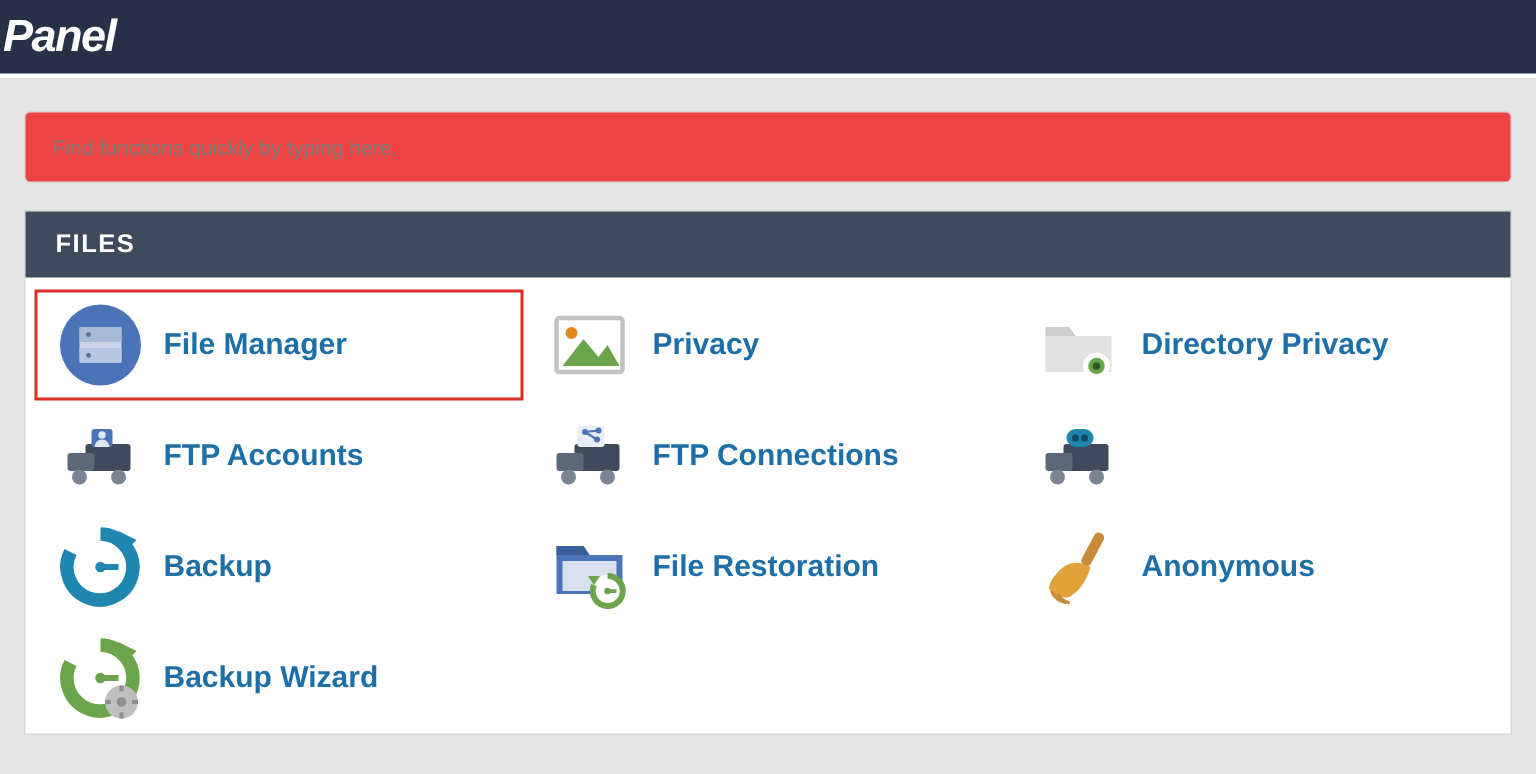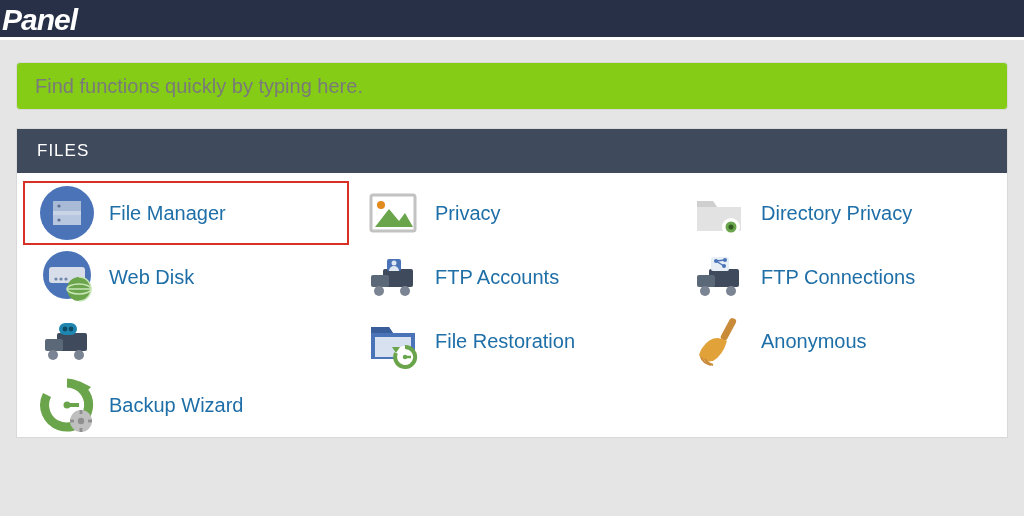--- a/index.html
+++ b/index.html
@@ -1,26 +1,26 @@
 <!DOCTYPE html>
 <html><head>
 <meta charset="utf-8">
 <style>
   * { box-sizing: border-box; margin: 0; padding: 0; }
   html, body { width: 1024px; height: 516px; overflow: hidden; font-family: Arial, Helvetica, sans-serif; background: #e5e5e5; }
-  .top-bar { height: 40px; background: #283048; display: flex; align-items: flex-end; padding-left: 0; border-bottom: 3px solid #fff; }
+  .top-bar { height: 52px; background: #283048; display: flex; align-items: center; padding-left: 0; border-bottom: 3px solid #fff; }
   .logo { color: #fff; font-style: italic; font-weight: 800; font-size: 30px; letter-spacing: -1px; padding-left: 2px; }
   .page { padding: 0 16px; }
   .search-box { margin-top: 22px; }
-  .search-input { width: 100%; height: 48px; border: 1px solid #d9d9d9; border-radius: 4px; font-size: 20px; padding: 0 18px; color: #333; background: #84cc16; }
+  .search-input { width: 100%; height: 48px; border: 1px solid #d9d9d9; border-radius: 4px; font-size: 14px; padding: 0 18px; color: #333; background: #ef4444; }
   .search-input::placeholder { color: #7a7a7a; }
-  .panel { margin-top: 18px; border: 1px solid #d9d9d9; background: #fff; }
+  .panel { margin-top: 18px; border: 1px solid #d9d9d9; background: #fff; font-weight: bold; }
   .panel-header { background: #3f4a5c; color: #fff; height: 44px; display: flex; align-items: center; padding-left: 20px; font-size: 17px; letter-spacing: 1px; }
   .grid { display: grid; grid-template-columns: 1fr 1fr 1fr; padding: 8px 6px 0 6px; row-gap: 0; }
-  .item { display: flex; align-items: center; height: 64px; padding: 0 16px; cursor: pointer; position: relative; }
+  .item { display: flex; align-items: center; height: 74px; padding: 0 16px; cursor: pointer; position: relative; }
   .item.highlighted { outline: 2px solid #d93025; outline-offset: -2px; }
   .icon-slot { width: 56px; height: 56px; flex: 0 0 56px; display: flex; align-items: center; justify-content: center; }
   .label { margin-left: 14px; color: #1e6ea7; font-size: 20px; }
   svg { width: 56px; height: 56px; }
 </style>
 </head>
 <body>
 
 <div class="top-bar">
   <div class="logo">Panel</div>
@@ -70,36 +70,20 @@
               <path d="M6 16 h16 l4 6 h-20 z" fill="#cfcfcf"></path>
               <circle cx="40" cy="42" r="9" fill="#fff"></circle>
               <circle cx="40" cy="42" r="5.5" fill="#6aa44b"></circle>
               <circle cx="40" cy="42" r="2.5" fill="#2e5a23"></circle>
             </svg>
         </div>
         <span class="label">Directory Privacy</span>
       </div>
 
 
-      <div class="item">
-        <div class="icon-slot">
-          <svg viewBox="0 0 56 56">
-              <circle cx="28" cy="26" r="24" fill="#4a73b8"></circle>
-              <rect x="10" y="18" width="36" height="16" rx="3" fill="#d7dee9"></rect>
-              <circle cx="17" cy="30" r="1.6" fill="#6f86a8"></circle>
-              <circle cx="22" cy="30" r="1.6" fill="#6f86a8"></circle>
-              <circle cx="27" cy="30" r="1.6" fill="#6f86a8"></circle>
-              <circle cx="40" cy="40" r="12" fill="#6aa44b"></circle>
-              <ellipse cx="40" cy="40" rx="12" ry="5" fill="none" stroke="#c9e6b8" stroke-width="1.5"></ellipse>
-              <path d="M40 28 a12 12 0 0 1 0 24" fill="none" stroke="#c9e6b8" stroke-width="1.5"></path>
-              <line x1="28" y1="40" x2="52" y2="40" stroke="#c9e6b8" stroke-width="1.5"></line>
-            </svg>
-        </div>
-        <span class="label">Web Disk</span>
-      </div>
 
       <div class="item">
         <div class="icon-slot">
           <svg viewBox="0 0 56 56">
               <rect x="18" y="20" width="30" height="18" rx="2" fill="#3f4a5c"></rect>
               <rect x="6" y="26" width="18" height="12" rx="2" fill="#5a6878"></rect>
               <circle cx="14" cy="42" r="5" fill="#7a8492"></circle>
               <circle cx="40" cy="42" r="5" fill="#7a8492"></circle>
               <rect x="22" y="10" width="14" height="12" rx="2" fill="#4a73b8"></rect>
               <circle cx="29" cy="14" r="2.5" fill="#dfe7f2"></circle>
@@ -134,20 +118,31 @@
               <rect x="6" y="26" width="18" height="12" rx="2" fill="#5a6878"></rect>
               <circle cx="14" cy="42" r="5" fill="#7a8492"></circle>
               <circle cx="40" cy="42" r="5" fill="#7a8492"></circle>
               <rect x="20" y="10" width="18" height="12" rx="6" fill="#1f86b0"></rect>
               <circle cx="26" cy="16" r="2.4" fill="#0e4a63"></circle>
               <circle cx="32" cy="16" r="2.4" fill="#0e4a63"></circle>
             </svg>
         </div>
       </div>
 
+      <div class="item">
+        <div class="icon-slot">
+          <svg viewBox="0 0 56 56">
+              <path d="M28 6 a22 22 0 1 1 -20 12" fill="none" stroke="#1f86b0" stroke-width="9" stroke-linecap="butt"></path>
+              <polygon points="40,4 52,10 44,18" fill="#1f86b0"></polygon>
+              <circle cx="28" cy="28" r="3.5" fill="#1f86b0"></circle>
+              <line x1="28" y1="28" x2="40" y2="28" stroke="#1f86b0" stroke-width="4"></line>
+            </svg>
+        </div>
+        <span class="label">Backup</span>
+      </div>
 
       <div class="item">
         <div class="icon-slot">
           <svg viewBox="0 0 56 56">
               <path d="M6 14 h18 l4 6 h22 v26 h-44 z" fill="#4a73b8"></path>
               <path d="M6 14 h18 l4 6 h-22 z" fill="#3a5e99"></path>
               <rect x="10" y="24" width="36" height="20" fill="#d7e1f0"></rect>
               <circle cx="40" cy="44" r="11" fill="#fff"></circle>
               <path d="M40 34 a10 10 0 1 1 -9 6" fill="none" stroke="#6aa44b" stroke-width="4"></path>
               <polygon points="31,40 27,34 35,34" fill="#6aa44b"></polygon>

